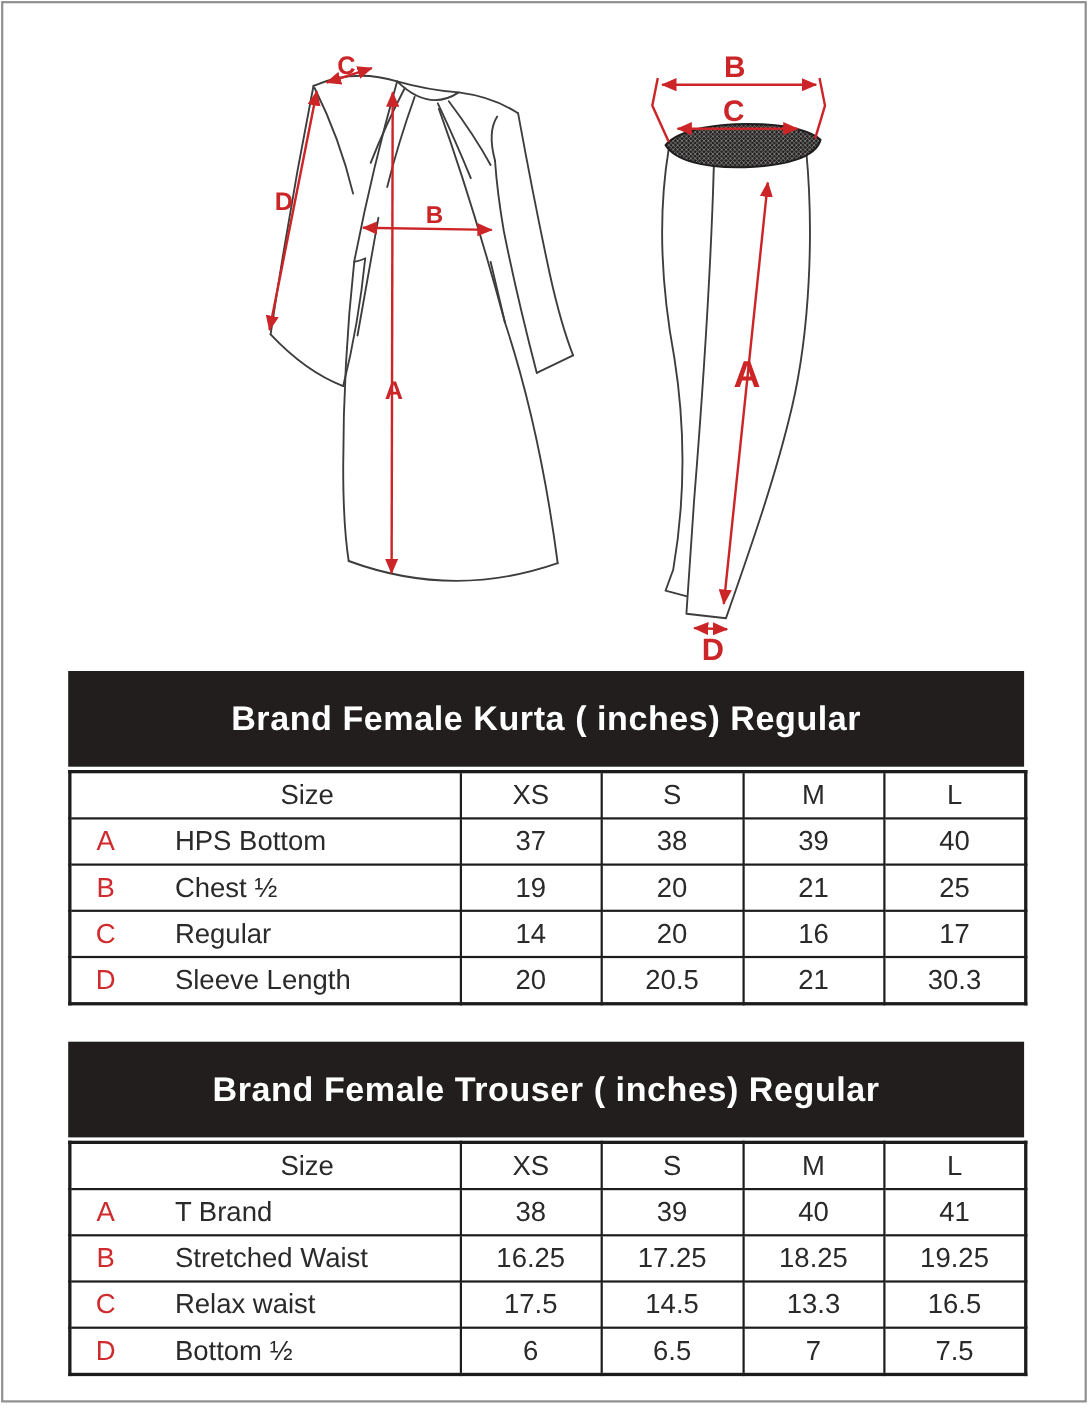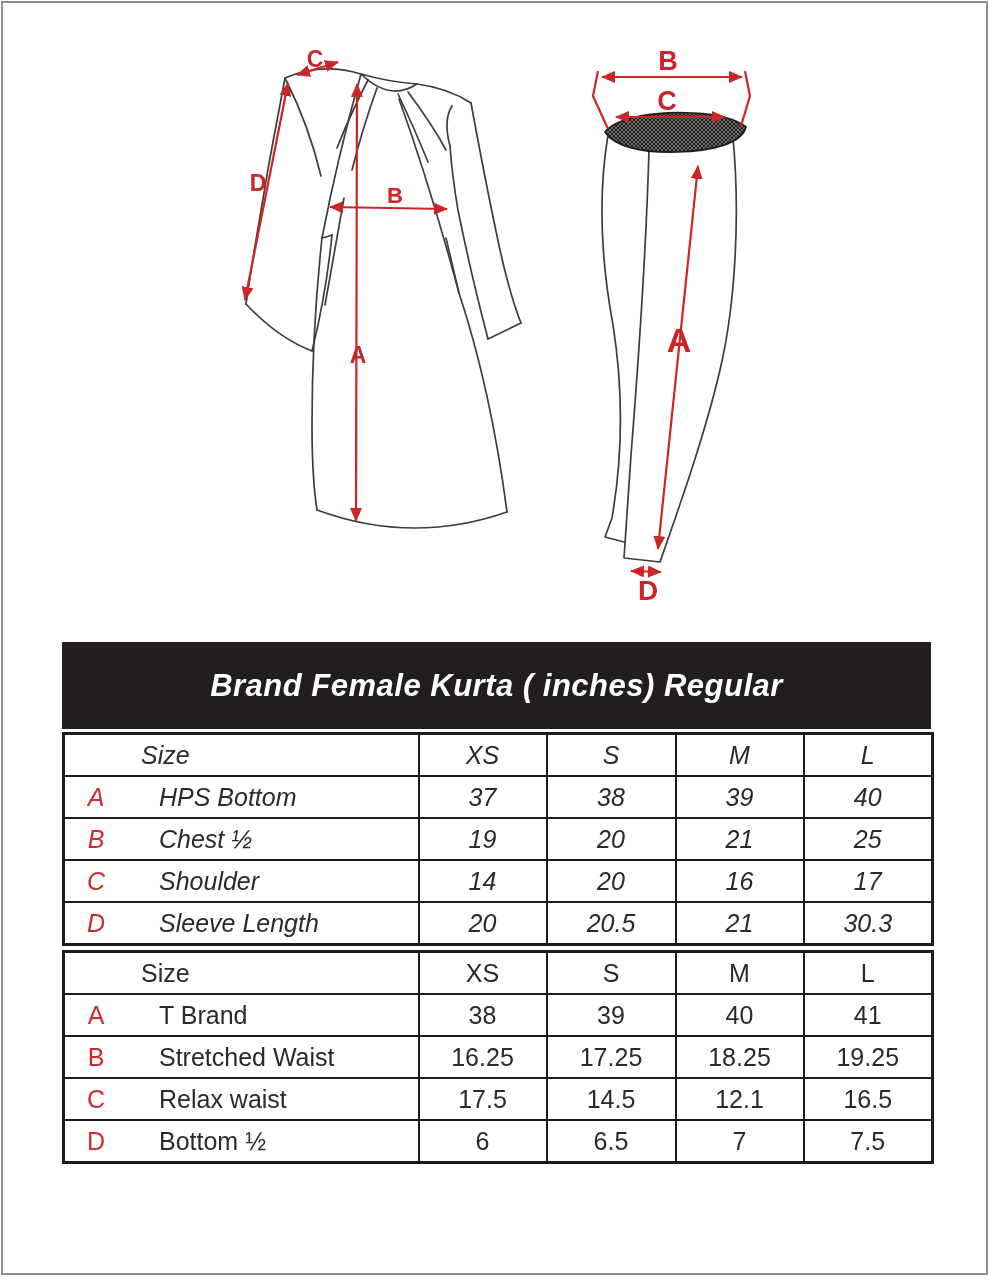--- a/index.html
+++ b/index.html
@@ -6,39 +6,39 @@
   body{
     width:989px;height:1280px;position:relative;background:#ffffff;
     font-family:"Liberation Sans",sans-serif;overflow:hidden;
   }
   .page-border{
     position:absolute;left:1px;top:1px;width:983px;height:1270px;
     border:2px solid #8f8f8f;pointer-events:none;
   }
   .diagram-area{position:absolute;left:0;top:0;width:989px;height:600px;}
   .size-chart{position:absolute;left:62px;width:869px;}
-  #kurta-chart{top:642px;font-style:italic;}
+  #kurta-chart{top:610px;}
   #trouser-chart{top:947px;}
   .title-band{
     height:87px;background:#221e1e;color:#ffffff;
     display:flex;align-items:center;justify-content:center;
     font-size:31px;font-weight:bold;letter-spacing:0.5px;
   }
   table.size-table{
     width:100%;border-collapse:collapse;table-layout:fixed;margin-top:3px;
     border:3px solid #1c1c1c;
   }
   table.size-table td{
     border:2px solid #1c1c1c;height:40px;font-size:25px;color:#2a2a2a;
     text-align:center;vertical-align:middle;padding:0;
   }
   .rowhead{display:flex;align-items:center;text-align:left;}
   .rowhead .letter{width:62px;text-align:center;color:#cf2b2e;font-size:25px;flex:0 0 62px;}
   .rowhead .label{padding-left:32px;}
-  .sizehead{display:block;text-align:left;padding-left:76px;}
+  .sizehead{display:block;text-align:center;padding-left:76px;}
   .meas-label{font-weight:bold;fill:#cc2528;}
 </style>
 </head>
 <body>
 
 <div class="page-border"></div>
 
 <div class="diagram-area">
 <svg width="989" height="600" viewBox="0 0 989 600">
   <defs>
@@ -149,21 +149,21 @@
           </td>
         <td>19</td>
         <td>20</td>
         <td>21</td>
         <td>25</td>
       </tr>
       <tr>
         <td>
             <div class="rowhead">
               <span class="letter">C</span>
-              <span class="label">Shoulder</span>
+              <span class="label">Regular</span>
             </div>
           </td>
         <td>14</td>
         <td>20</td>
         <td>16</td>
         <td>17</td>
       </tr>
       <tr>
         <td>
             <div class="rowhead">
@@ -174,20 +174,21 @@
         <td>20</td>
         <td>20.5</td>
         <td>21</td>
         <td>30.3</td>
       </tr>
     </tbody>
   </table>
 </div>
 
 <div class="size-chart" id="trouser-chart">
+  <div class="title-band">Brand Female Trouser ( inches) Regular</div>
   <table class="size-table">
     <colgroup>
         <col style="width:355px">
         <col style="width:128px">
         <col style="width:129px">
         <col style="width:128px">
         <col style="width:129px">
       </colgroup>
     <tbody>
       <tr>
@@ -225,21 +226,21 @@
       </tr>
       <tr>
         <td>
             <div class="rowhead">
               <span class="letter">C</span>
               <span class="label">Relax waist</span>
             </div>
           </td>
         <td>17.5</td>
         <td>14.5</td>
-        <td>12.1</td>
+        <td>13.3</td>
         <td>16.5</td>
       </tr>
       <tr>
         <td>
             <div class="rowhead">
               <span class="letter">D</span>
               <span class="label">Bottom ½</span>
             </div>
           </td>
         <td>6</td>

